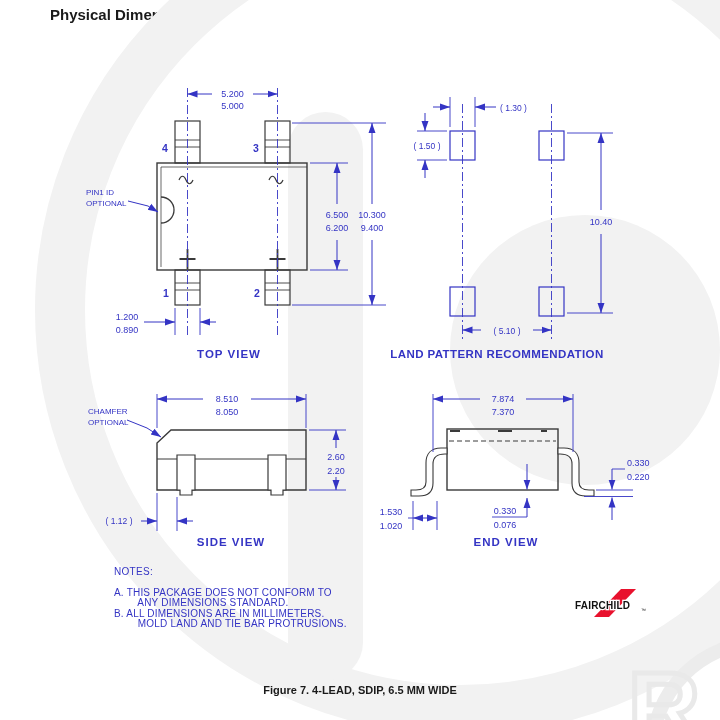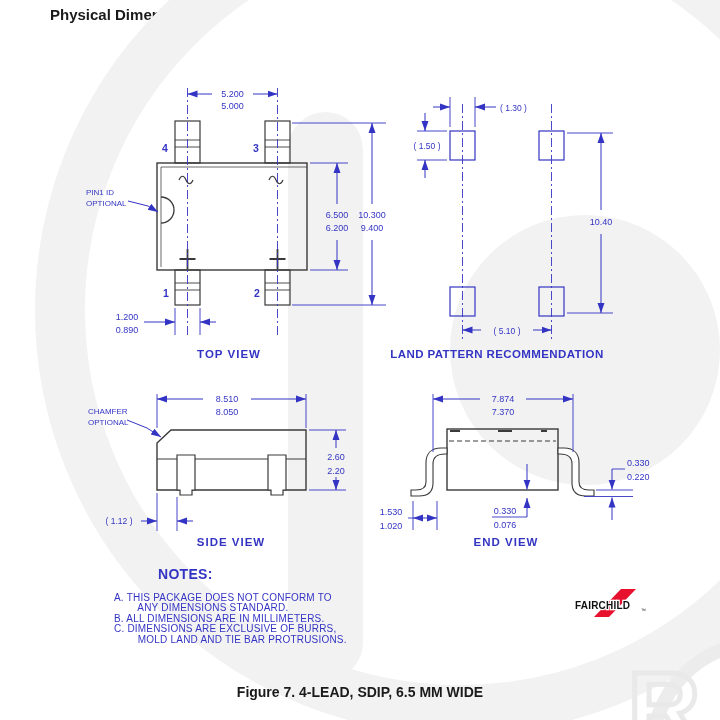--- a/index.html
+++ b/index.html
@@ -2,24 +2,24 @@
 <html><head>
 <meta charset="utf-8">
 <style>
   html,body{margin:0;padding:0;background:#fff;}
   .stage{position:relative;width:720px;height:720px;overflow:hidden;background:#fff;
          font-family:"Liberation Sans",sans-serif;}
   .stage svg.drawing{position:absolute;left:0;top:0;}
   svg text{font-family:"Liberation Sans",sans-serif;}
   .page-title{position:absolute;left:50px;top:6px;font-size:15px;font-weight:bold;color:#1a1a1a;}
   .notes{position:absolute;left:114px;top:566px;color:#3434c4;}
-  .notes-heading{font-size:14px;font-weight:bold;letter-spacing:.3px;margin-bottom:11px;margin-left:44px;}
+  .notes-heading{font-size:10px;font-weight:normal;letter-spacing:.3px;margin-bottom:11px;}
   .note-line{font-size:10px;line-height:10.4px;white-space:pre;letter-spacing:.2px;}
   .caption{position:absolute;left:0;top:684px;width:720px;text-align:center;
-           font-size:14px;font-weight:bold;color:#1a1a1a;}
+           font-size:11px;font-weight:bold;color:#1a1a1a;}
   .logo{position:absolute;left:545px;top:586px;width:84px;height:34px;margin-left:29px;}
 </style>
 </head>
 <body>
 
 <div class="stage">
 
   <div class="page-title">Physical Dimensions</div>
 
   <svg class="drawing" width="720" height="720" viewBox="0 0 720 720">
@@ -194,21 +194,20 @@
         <text x="506" y="546" font-size="11.5" font-weight="bold" letter-spacing="1" text-anchor="middle">END VIEW</text>
       </g>
     </g>
   </svg>
 
   <div class="notes">
     <div class="notes-heading">NOTES:</div>
     <div class="note-line">A. THIS PACKAGE DOES NOT CONFORM TO</div>
     <div class="note-line">        ANY DIMENSIONS STANDARD.</div>
     <div class="note-line">B. ALL DIMENSIONS ARE IN MILLIMETERS.</div>
-    <div class="note-line">C. DIMENSIONS ARE EXCLUSIVE OF BURRS,</div>
     <div class="note-line">        MOLD LAND AND TIE BAR PROTRUSIONS.</div>
   </div>
 
   <div class="logo">
     <svg width="84" height="34" viewBox="0 0 84 34">
       <polygon points="47,3 62,3 35,31 20,31" fill="#e8112d"></polygon>
       <text x="1" y="23" font-size="10" font-weight="bold" letter-spacing="0.2" fill="#111" stroke="#fff" stroke-width="2.4" paint-order="stroke">FAIRCHILD</text>
       <text x="67" y="26" font-size="5" fill="#111">™</text>
     </svg>
   </div>

